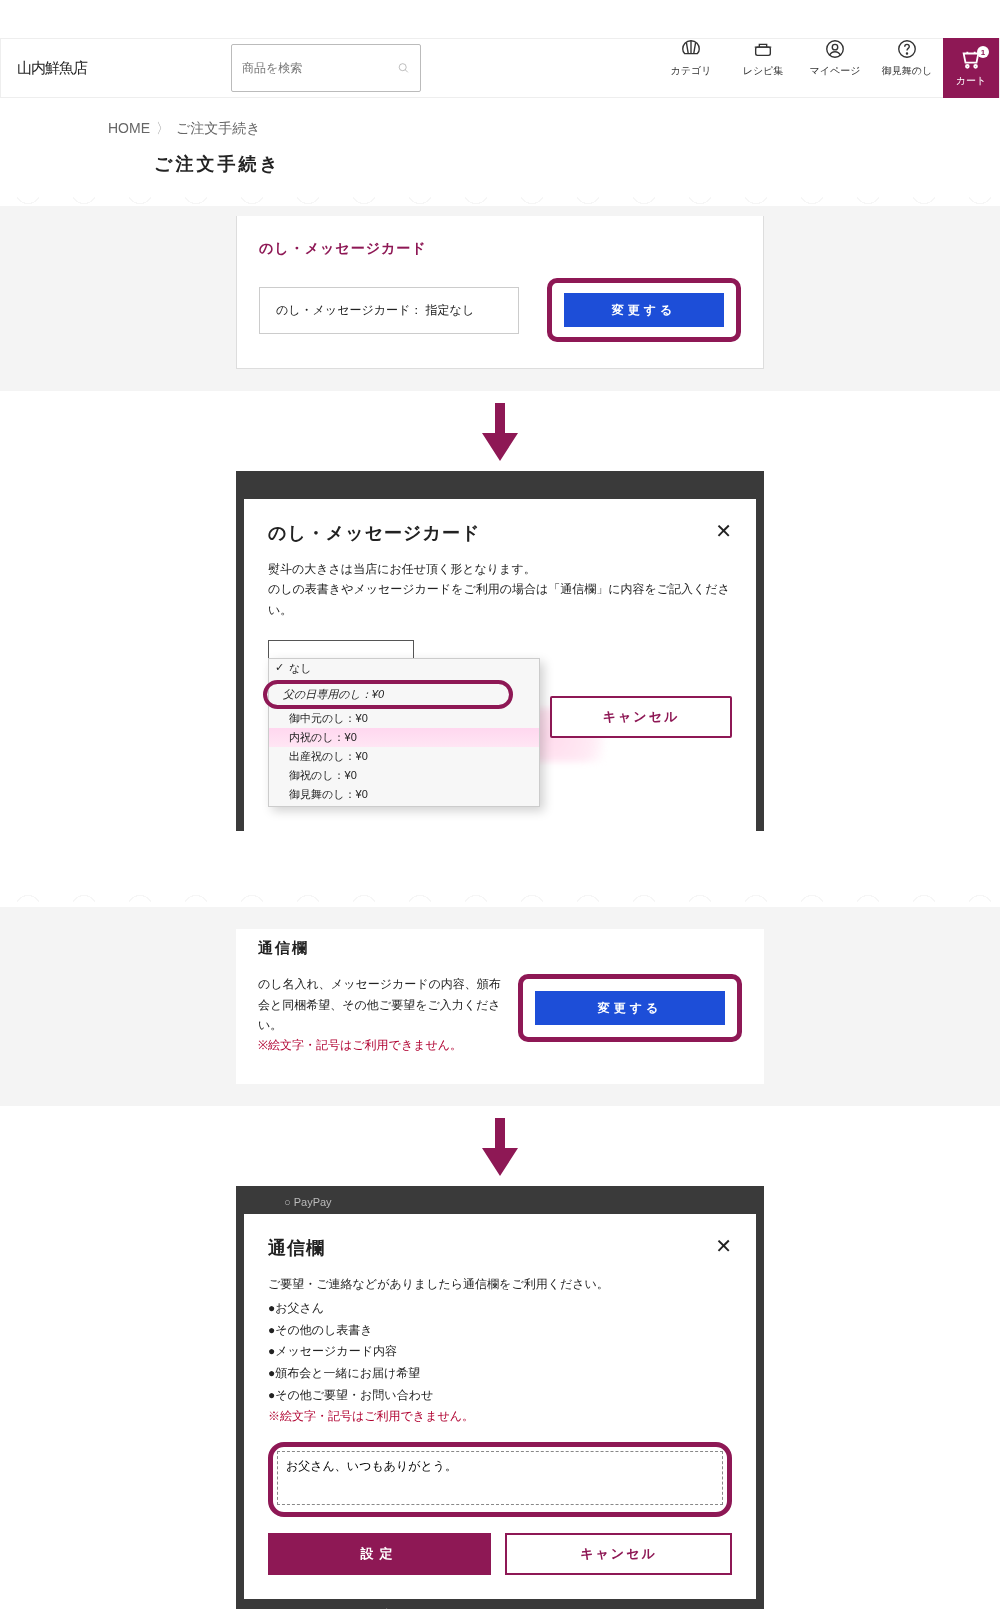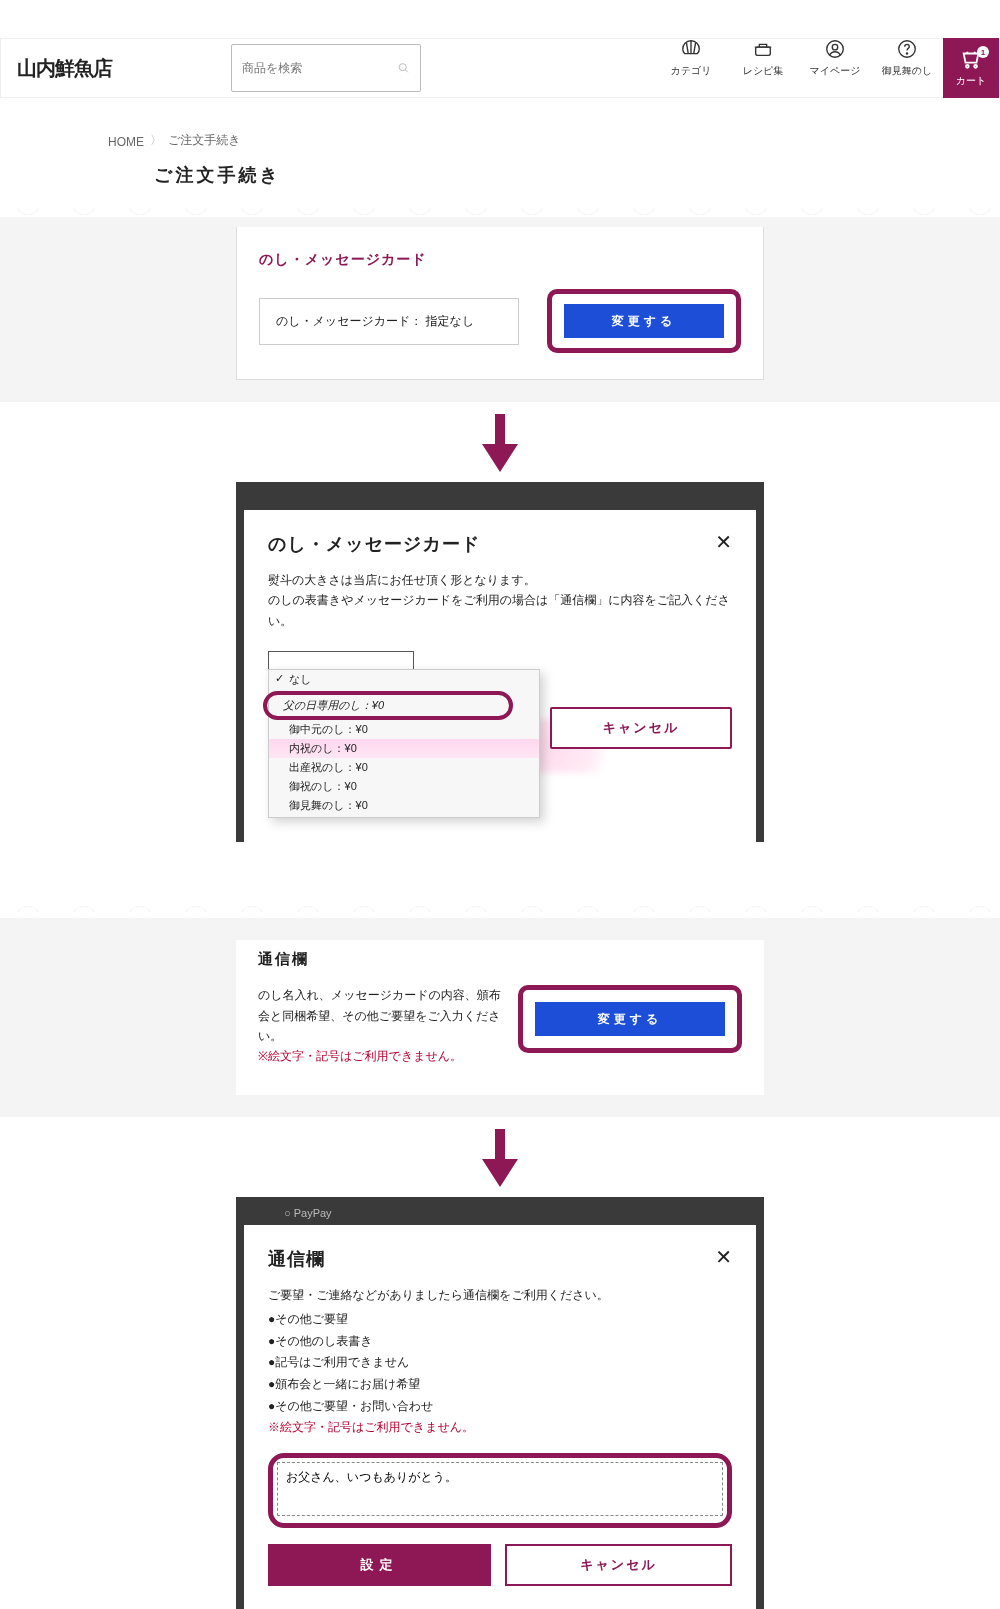--- a/index.html
+++ b/index.html
@@ -14,38 +14,38 @@
   .header {
     display: flex;
     align-items: center;
     border: 1px solid #eee;
     height: 60px;
     position: relative;
     margin-top: 38px;
     padding-left: 16px;
   }
   .logo-wrap { width: 210px; }
-  .logo { font-size: 20px; font-weight: 700; font-family: serif; letter-spacing: -1px; }
+  .logo { font-size: 15px; font-weight: 400; font-family: serif; letter-spacing: -1px; }
   .search-box {
     width: 190px; height: 48px; border: 1px solid #bbb; border-radius:2px;
     display:flex; align-items:center; padding: 0 10px;
     margin-left: 4px;
   }
   .search-box input { border:none; outline:none; flex:1; font-size:12px; background:transparent; }
   .search-box svg { width:16px; height:16px; stroke:#888; }
   .nav { display:flex; margin-left:auto; }
   .nav-item { display:flex; flex-direction:column; align-items:center; width:72px; font-size:10px; color:#333; text-decoration:none; gap:4px;}
   .nav-item .ic { width:22px; height:22px; stroke:#333; fill:none; stroke-width:1.5; }
   .cart-btn { width:56px; height:60px; background:#8e1855; color:#fff; display:flex; flex-direction:column; align-items:center; justify-content:center; font-size:10px; gap:2px;}
   .cart-btn svg{ width:24px; height:22px; stroke:#fff; fill:none; stroke-width:2;}
   .cart-badge-wrap{position:relative;}
   .cart-badge{position:absolute; top:-2px; right:-6px; width:12px;height:12px;border-radius:50%;background:#fff;color:#8e1855;font-size:8px;font-weight:bold;display:flex;align-items:center;justify-content:center;}
   
   .content-top { padding: 22px 0 0 108px; }
-  .crumb { font-size:12px; color:#666; display:flex; align-items:flex-end; gap:6px;margin-top:12px; }
+  .crumb { font-size:14px; color:#666; display:flex; align-items:flex-start; gap:6px; }
   .crumb .sep{ color:#aaa; }
   .page-title { font-size:18px; font-weight:bold; margin: 14px 0 0 46px; letter-spacing:3px;}
   
   .wavy-top, .wavy-bot {
     height:14px; background:#fff; position:relative; margin-top:16px;
   }
   .wavy-top::after, .wavy-bot::before{
     content:""; position:absolute; left:0; right:0; height:18px;
     background:
       radial-gradient(circle at 50% -6px, transparent 12px, #f6f6f6 12px, #f6f6f6 13px, transparent 13px) 0 0/56px 18px repeat-x;
@@ -261,23 +261,23 @@
     </svg>
 </div>
 
 <div class="modal-frame">
   <div class="modal-ghost-top" style="color:#bbb; padding-left:40px;">○ PayPay</div>
   <div class="modal-body">
     <div class="modal-title">通信欄</div>
     <span class="close-x">✕</span>
     <div class="modal-desc" style="margin-bottom:0;">ご要望・ご連絡などがありましたら通信欄をご利用ください。</div>
     <div class="bullet-list">
-      <div>●その他ご要望</div>
+      <div>●お父さん</div>
       <div>●その他のし表書き</div>
-      <div>●記号はご利用できません</div>
+      <div>●メッセージカード内容</div>
       <div>●頒布会と一緒にお届け希望</div>
       <div>●その他ご要望・お問い合わせ</div>
       <div class="comm-warn">※絵文字・記号はご利用できません。</div>
     </div>
     <div class="textarea-hl">
       <textarea class="ta" style="">お父さん、いつもありがとう。</textarea>
     </div>
     <div class="modal-btns">
       <button class="modal-set">設定</button>
       <button class="modal-cancel">キャンセル</button>

